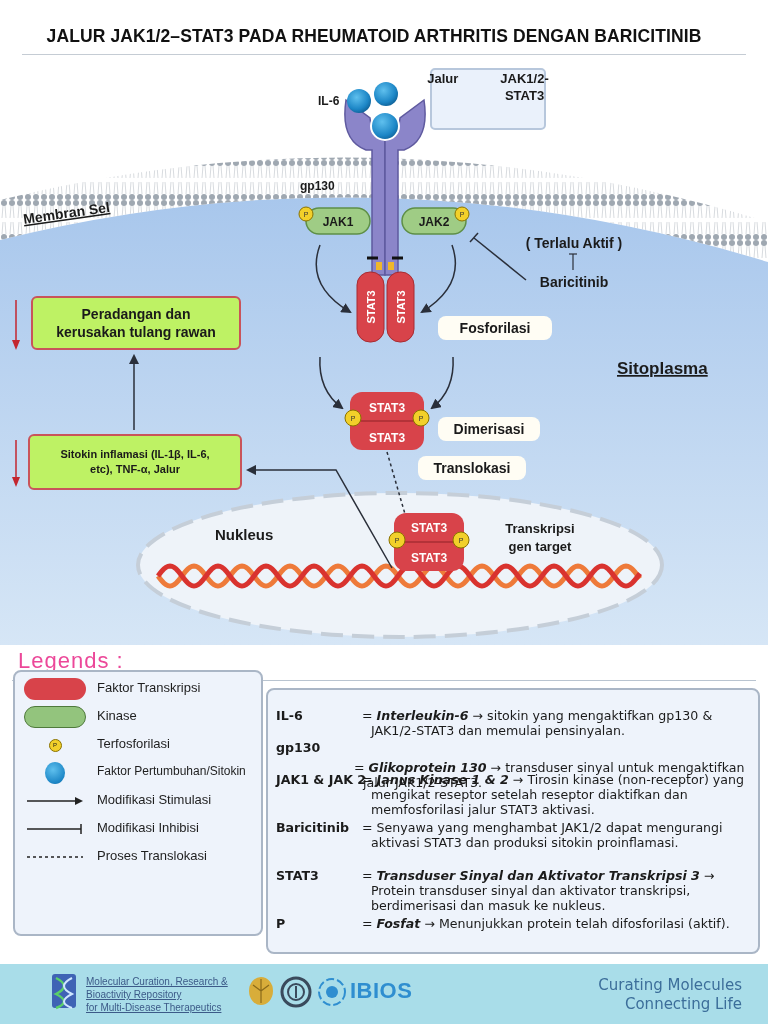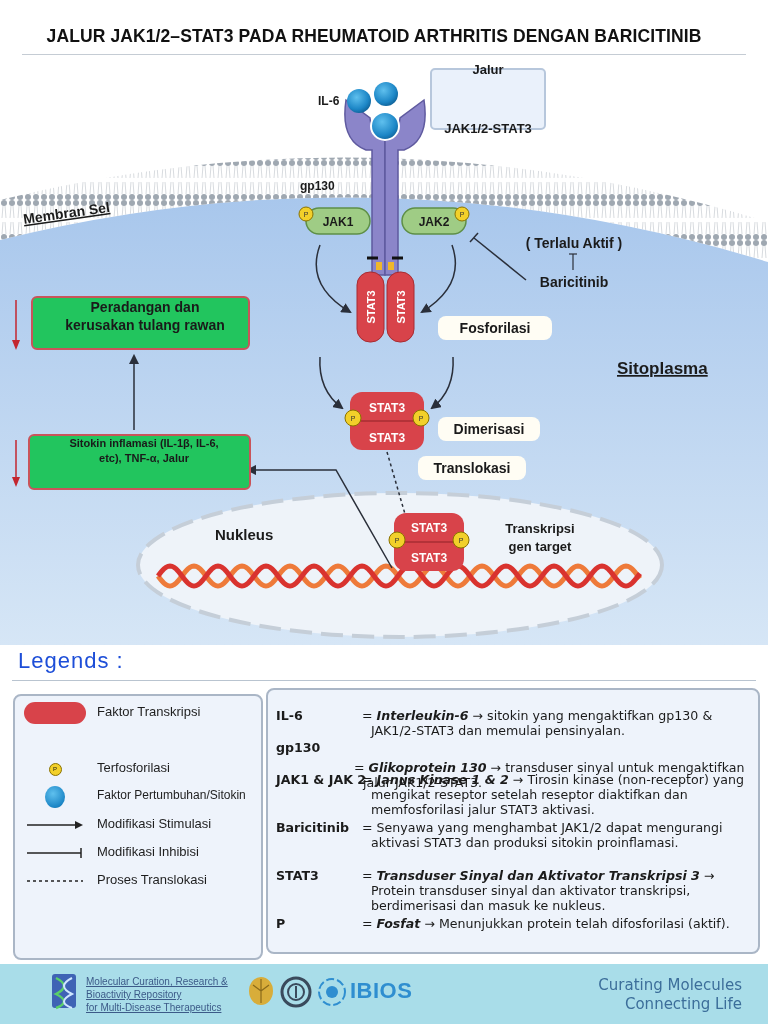--- a/index.html
+++ b/index.html
@@ -2,25 +2,25 @@
 <html><head>
 <meta charset="utf-8">
 <style>
   html,body{margin:0;padding:0;}
   body{width:768px;height:1024px;position:relative;overflow:hidden;background:#ffffff;font-family:"Liberation Sans",sans-serif;color:#1a1a1a;}
   .abs{position:absolute;}
   #title{left:0;top:26px;width:748px;text-align:center;font-family:"Liberation Sans",sans-serif;font-weight:bold;font-size:17.5px;letter-spacing:0.1px;color:#111;}
   #title-rule{left:22px;top:54px;width:724px;height:1px;background:#c5ccd4;}
   #diagram{left:0;top:0;}
   .pill{background:#fffdf4;border-radius:8px;font-weight:bold;font-size:14px;text-align:center;line-height:24px;height:24px;}
-  .box-peach{background:#22c55e;border:2px solid #c9545a;border-radius:6px;text-align:center;font-weight:bold;display:flex;align-items:center;padding-left:9px;}
-  #jalur-box{left:430px;top:68px;width:112px;height:58px;background:#eaf1fb;border:2px solid #b7c7dc;border-radius:5px;text-align:center;font-weight:bold;font-size:13px;line-height:17px;display:flex;flex-direction:column;justify-content:center;gap:42px;}
-  #legends-title{left:18px;top:648px;font-size:22px;color:#1d4ed8;letter-spacing:1px;}
+  .box-peach{background:#bef264;border:2px solid #c9545a;border-radius:6px;text-align:center;font-weight:bold;display:flex;align-items:center;justify-content:center;}
+  #jalur-box{left:430px;top:68px;width:112px;height:58px;background:#eaf1fb;border:2px solid #b7c7dc;border-radius:5px;text-align:center;font-weight:bold;font-size:13px;line-height:17px;display:flex;flex-direction:row;justify-content:center;gap:42px;}
+  #legends-title{left:18px;top:648px;font-size:22px;color:#ec4899;letter-spacing:1px;}
   #legends-rule{left:12px;top:680px;width:744px;height:1px;background:#b9c4d0;}
-  #legend-box{left:13px;top:694px;width:246px;height:262px;background:#eef3fb;border:2px solid #aab6c6;border-radius:8px;}
+  #legend-box{left:13px;top:670px;width:246px;height:262px;background:#eef3fb;border:2px solid #aab6c6;border-radius:8px;}
   #def-box{left:266px;top:688px;width:490px;height:262px;background:#eef3fb;border:2px solid #aab6c6;border-radius:8px;}
   .leg-row{position:absolute;left:0;width:246px;height:26px;}
   .leg-sym{position:absolute;left:0;width:80px;height:26px;display:flex;align-items:center;justify-content:center;}
   .leg-lbl{position:absolute;left:82px;top:4px;font-size:13px;color:#1e1e1e;white-space:nowrap;}
   .def{position:absolute;left:8px;font-family:"DejaVu Sans",sans-serif;font-size:12.6px;line-height:15px;color:#1b1b1b;}
   .def .term{position:absolute;left:0;top:0;font-weight:bold;white-space:nowrap;}
   .def .body{position:absolute;left:90px;width:390px;}
   .def .eq{font-weight:normal;}
   .def b{font-weight:bold;font-style:italic;}
   #footer{left:0;top:964px;width:768px;height:60px;background:#a9dde9;}
@@ -189,20 +189,26 @@
 <div id="legends-title" class="abs">Legends :</div>
 <div id="legends-rule" class="abs"></div>
 
 <div id="legend-box" class="abs">
   <div class="leg-row" style="top:4px;">
     <div class="leg-sym">
         <div style="width:62px;height:22px;border-radius:11px;background:#d8434a;"></div>
       </div>
     <div class="leg-lbl">Faktor Transkripsi</div>
   </div>
+  <div class="leg-row" style="top:32px;">
+    <div class="leg-sym">
+        <div style="width:62px;height:22px;border-radius:11px;background:#93c47d;border:1px solid #4f7a3c;box-sizing:border-box;"></div>
+      </div>
+    <div class="leg-lbl">Kinase</div>
+  </div>
   <div class="leg-row" style="top:60px;">
     <div class="leg-sym">
         <div style="width:11px;height:11px;border-radius:50%;background:#f2d02a;border:1px solid #8a7200;font-size:6px;line-height:11px;text-align:center;">P</div>
       </div>
     <div class="leg-lbl">Terfosforilasi</div>
   </div>
   <div class="leg-row" style="top:88px;">
     <div class="leg-sym">
         <div style="width:20px;height:22px;border-radius:50%;background:radial-gradient(circle at 40% 35%,#5fc0ee,#1c86c6 70%,#0f5f94);"></div>
       </div>

